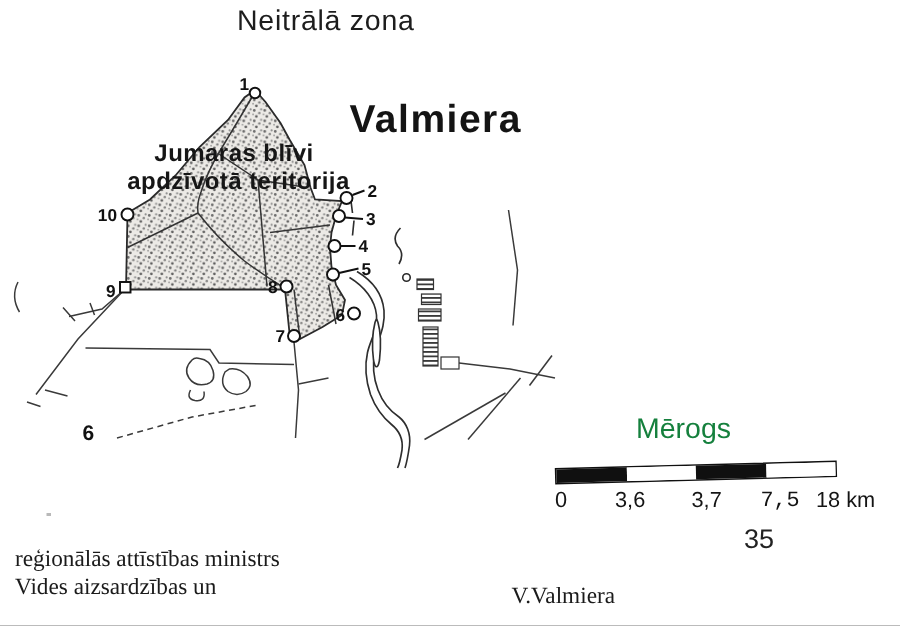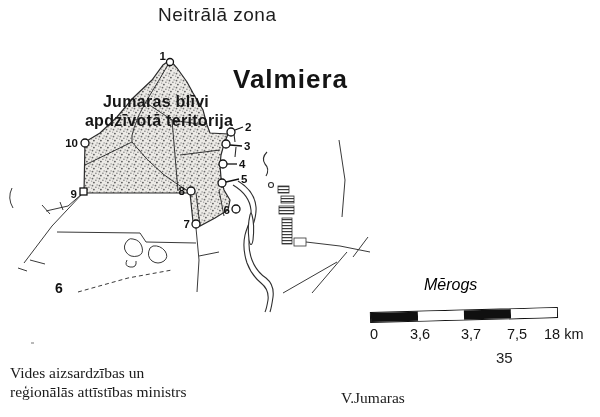--- a/index.html
+++ b/index.html
@@ -9,32 +9,32 @@
   }
   .zone-label{
     position:absolute;left:158px;top:4px;font-size:19px;letter-spacing:.5px;color:#1d1d1d;
   }
   .map-svg{position:absolute;left:0;top:30px;}
   .svg-city{font-family:"Liberation Sans",sans-serif;font-weight:bold;font-size:26px;letter-spacing:1px;fill:#141414;}
   .svg-terr{font-family:"Liberation Sans",sans-serif;font-weight:bold;font-size:16px;letter-spacing:.3px;fill:#161616;}
   .svg-marker{font-family:"Liberation Sans",sans-serif;font-weight:bold;font-size:11.5px;fill:#111;}
   .svg-corner{font-family:"Liberation Sans",sans-serif;font-weight:bold;font-size:14px;fill:#111;}
   .scale{position:absolute;left:368px;top:276px;width:220px;height:72px;}
-  .scale-title{position:absolute;left:56px;top:0px;font-size:16px;color:#000000;font-style:italic;}
+  .scale-title{position:absolute;left:56px;top:0px;font-size:19px;color:#15803d;}
   .scale-bar{
     position:absolute;left:2px;top:36px;width:186px;height:9px;
     border:1.5px solid #101010;display:flex;transform:rotate(-1.5deg);transform-origin:left center;
     background:#fff;
   }
   .scale-seg{flex:1 1 0;}
   .seg-dark{background:#101010;}
   .seg-light{background:#ffffff;}
   .scale-tick{position:absolute;top:50px;font-size:14.5px;color:#141414;}
-  .tick-0{left:2px;}.tick-1{left:42px;}.tick-2{left:93px;}.tick-3{left:139px;}.tick-4{left:176px;}
-  .page-number{position:absolute;left:496px;top:349px;font-size:15px;color:#222;}
+  .tick-0{left:2px;}.tick-1{left:42px;}.tick-2{left:93px;}.tick-3{left:139px;font-family:Liberation Mono, monospace;}.tick-4{left:176px;}
+  .page-number{position:absolute;left:496px;top:349px;font-size:18px;color:#222;}
   .ministry{
     position:absolute;left:10px;top:363px;
     font-family:"Liberation Serif",serif;font-size:15.5px;line-height:19px;color:#1b1b1b;
   }
   .signature{
     position:absolute;left:341px;top:389px;
     font-family:"Liberation Serif",serif;font-size:15.5px;color:#1b1b1b;
   }
   .speck{position:absolute;left:31px;top:342px;width:3px;height:2px;background:#b9b9b9;}
 </style>
@@ -178,20 +178,20 @@
     <span class="scale-tick tick-0">0</span>
     <span class="scale-tick tick-1">3,6</span>
     <span class="scale-tick tick-2">3,7</span>
     <span class="scale-tick tick-3">7,5</span>
     <span class="scale-tick tick-4">18 km</span>
   </div>
 
   <div class="page-number">35</div>
 
   <div class="ministry">
+    <div>reģionālās attīstības ministrs</div>
     <div>Vides aizsardzības un</div>
-    <div>reģionālās attīstības ministrs</div>
   </div>
 
-  <div class="signature">V.Jumaras</div>
+  <div class="signature">V.Valmiera</div>
 
   <div class="speck"></div>
 </div>
 
 </body></html>

